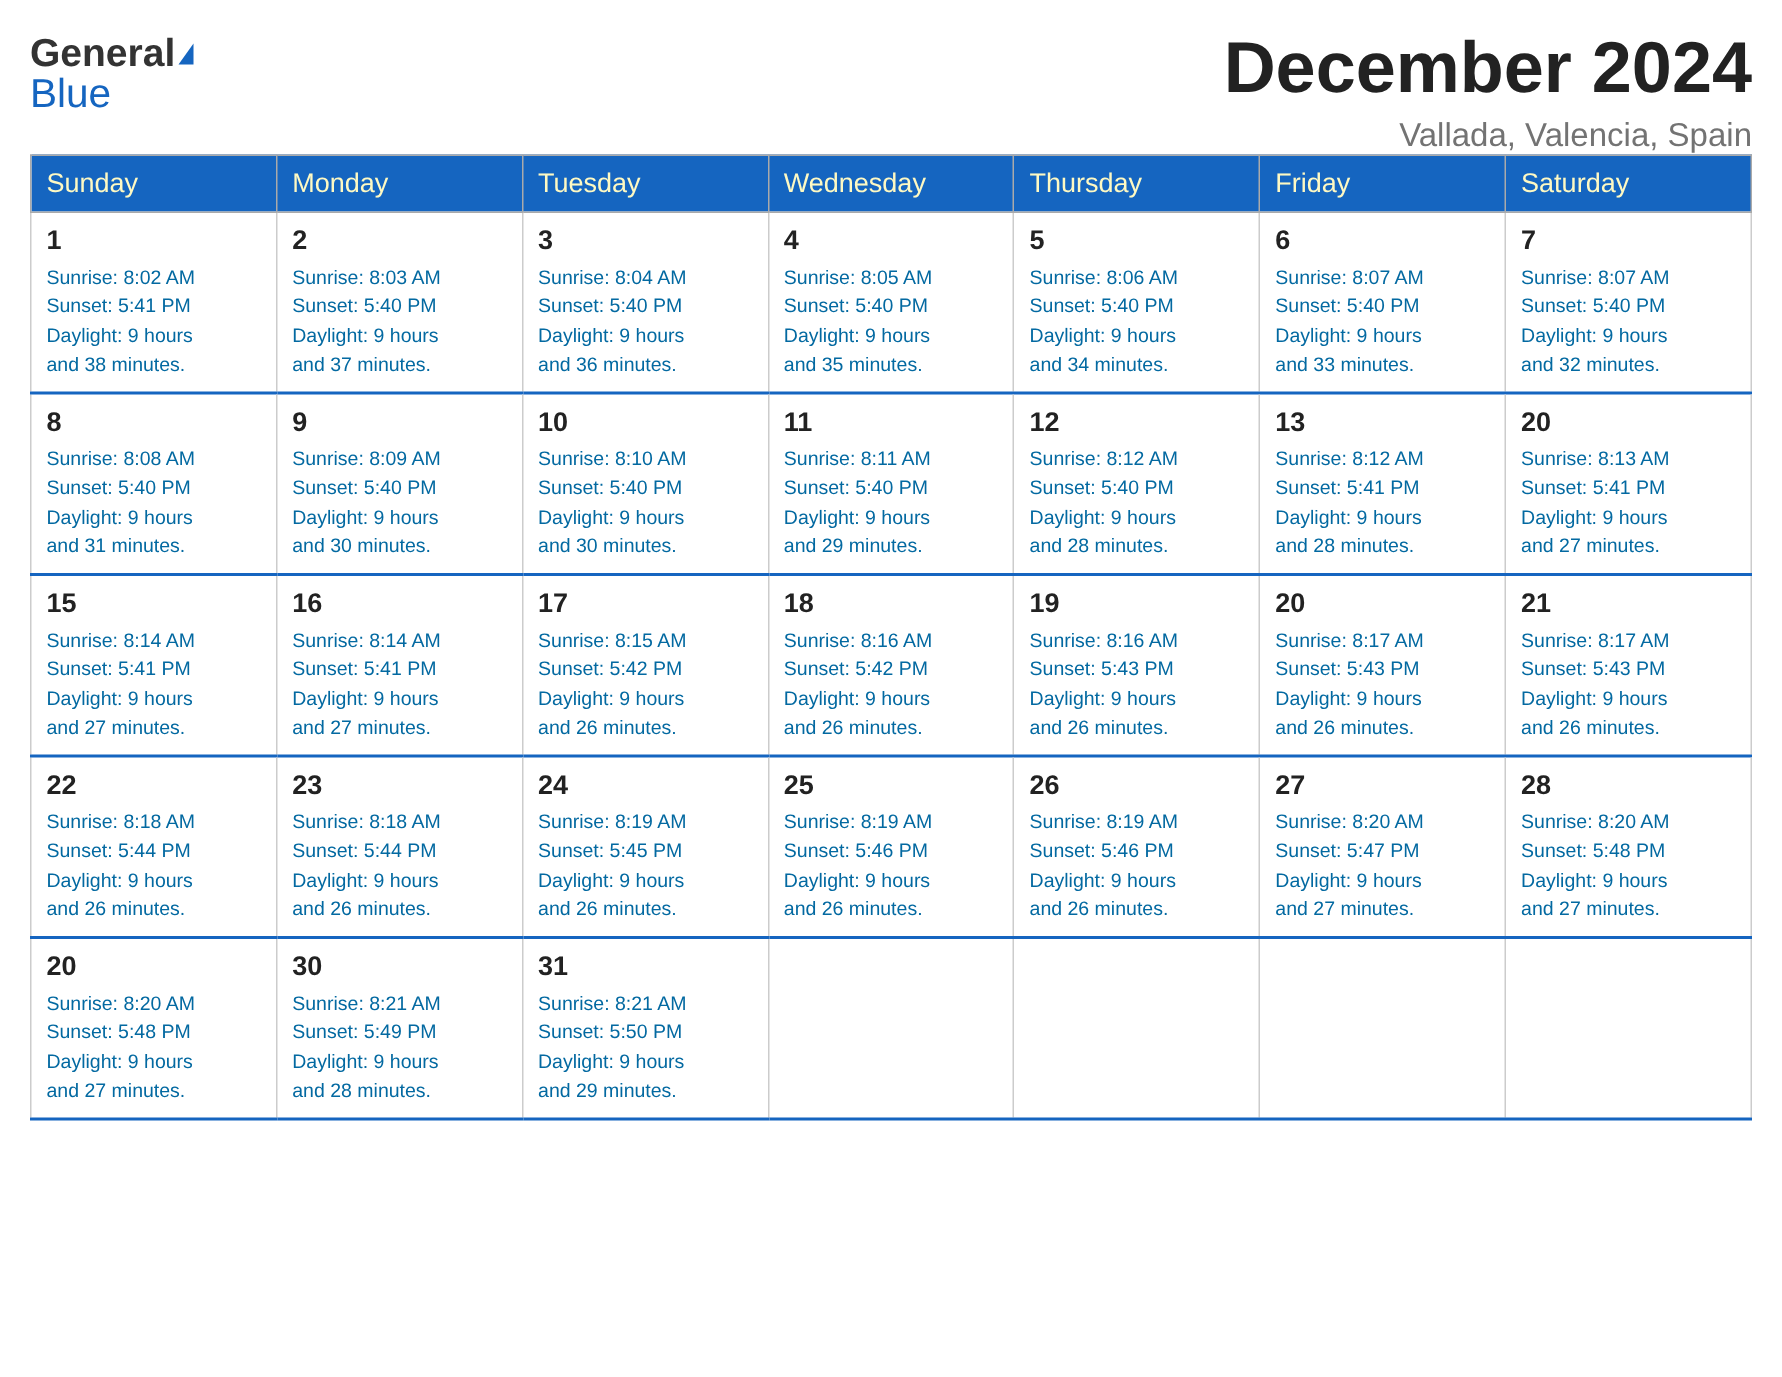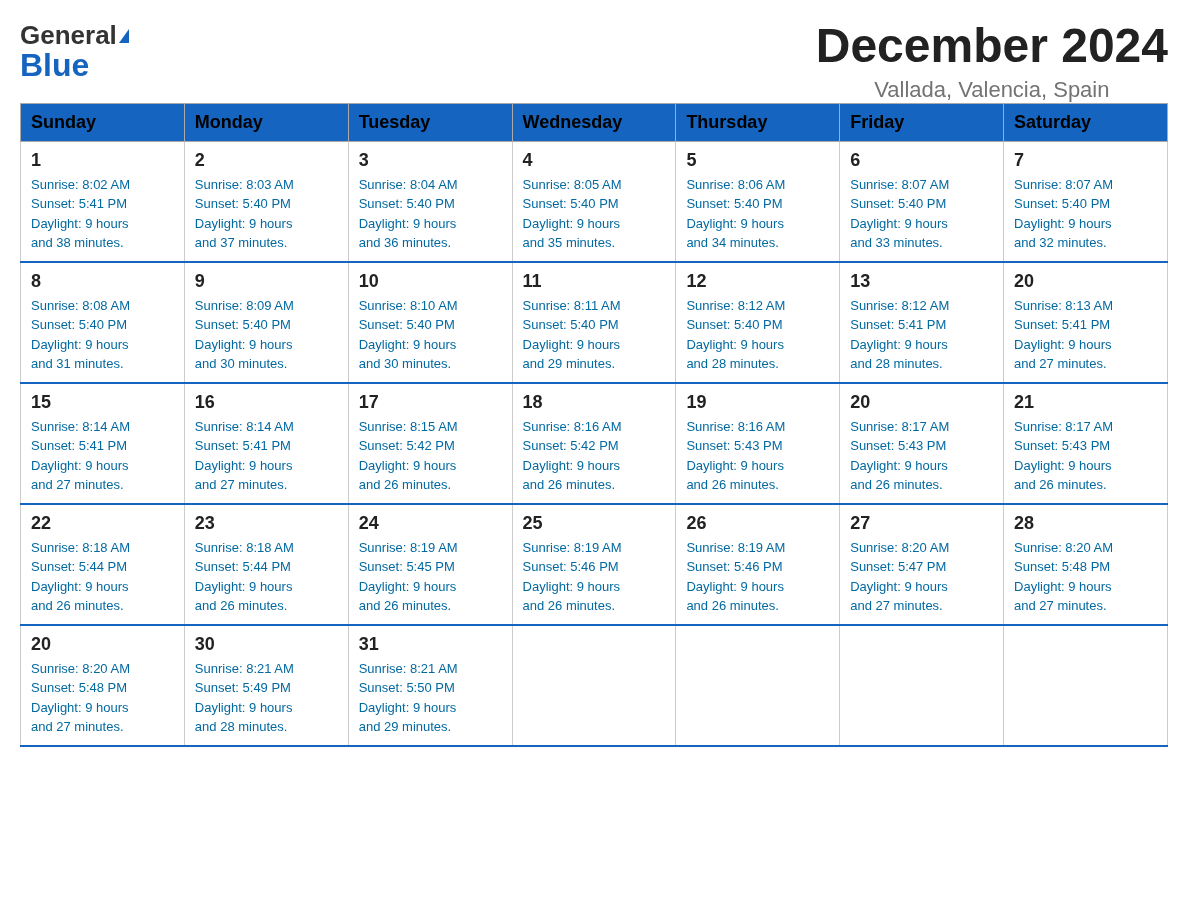--- a/index.html
+++ b/index.html
@@ -24,43 +24,43 @@
     .logo-triangle {
       display: inline-block;
       width: 0;
       height: 0;
       border-left: 10px solid transparent;
       border-bottom: 14px solid #1565c0;
       margin-left: 2px;
       vertical-align: middle;
     }
     .title-block {
-      text-align: center;
+      text-align: right;
     }
     .calendar-title {
       font-size: 48px;
       font-weight: bold;
       color: #222;
       line-height: 1.1;
     }
     .calendar-subtitle {
       font-size: 22px;
       color: #737373;
       margin-top: 4px;
     }
     .calendar-table {
       width: 100%;
       border-collapse: collapse;
       table-layout: fixed;
     }
     .calendar-table th {
       background: #1565c0;
-      color: #000000;
+      color: #fef9c3;
       font-size: 18px;
-      font-weight: bold;
+      font-weight: normal;
       padding: 8px 10px;
       text-align: left;
       border: 1px solid #aaa;
     }
     .calendar-table td {
       vertical-align: top;
       padding: 8px 10px;
       border: 1px solid #ccc;
       font-size: 13.5px;
       color: #222;
@@ -91,21 +91,21 @@
   </style>
 </head>
 <body>
 
 <div class="header">
   <div class="logo">
     <div class="logo-line">
       <span style="font-size:26px;font-weight:bold;color:#333;">General</span>
       <span class="logo-triangle"></span>
     </div>
-    <span style="font-size:32px;font-weight:bold;color:#1565c0;margin-top:-4px;">Blue</span>
+    <span style="font-size:27px;font-weight:normal;color:#1565c0;margin-top:-4px;">Blue</span>
   </div>
   <div class="title-block">
     <div class="calendar-title">December 2024</div>
     <div class="calendar-subtitle">Vallada, Valencia, Spain</div>
   </div>
 </div>
 
 <table class="calendar-table">
   <thead>
     <tr>

